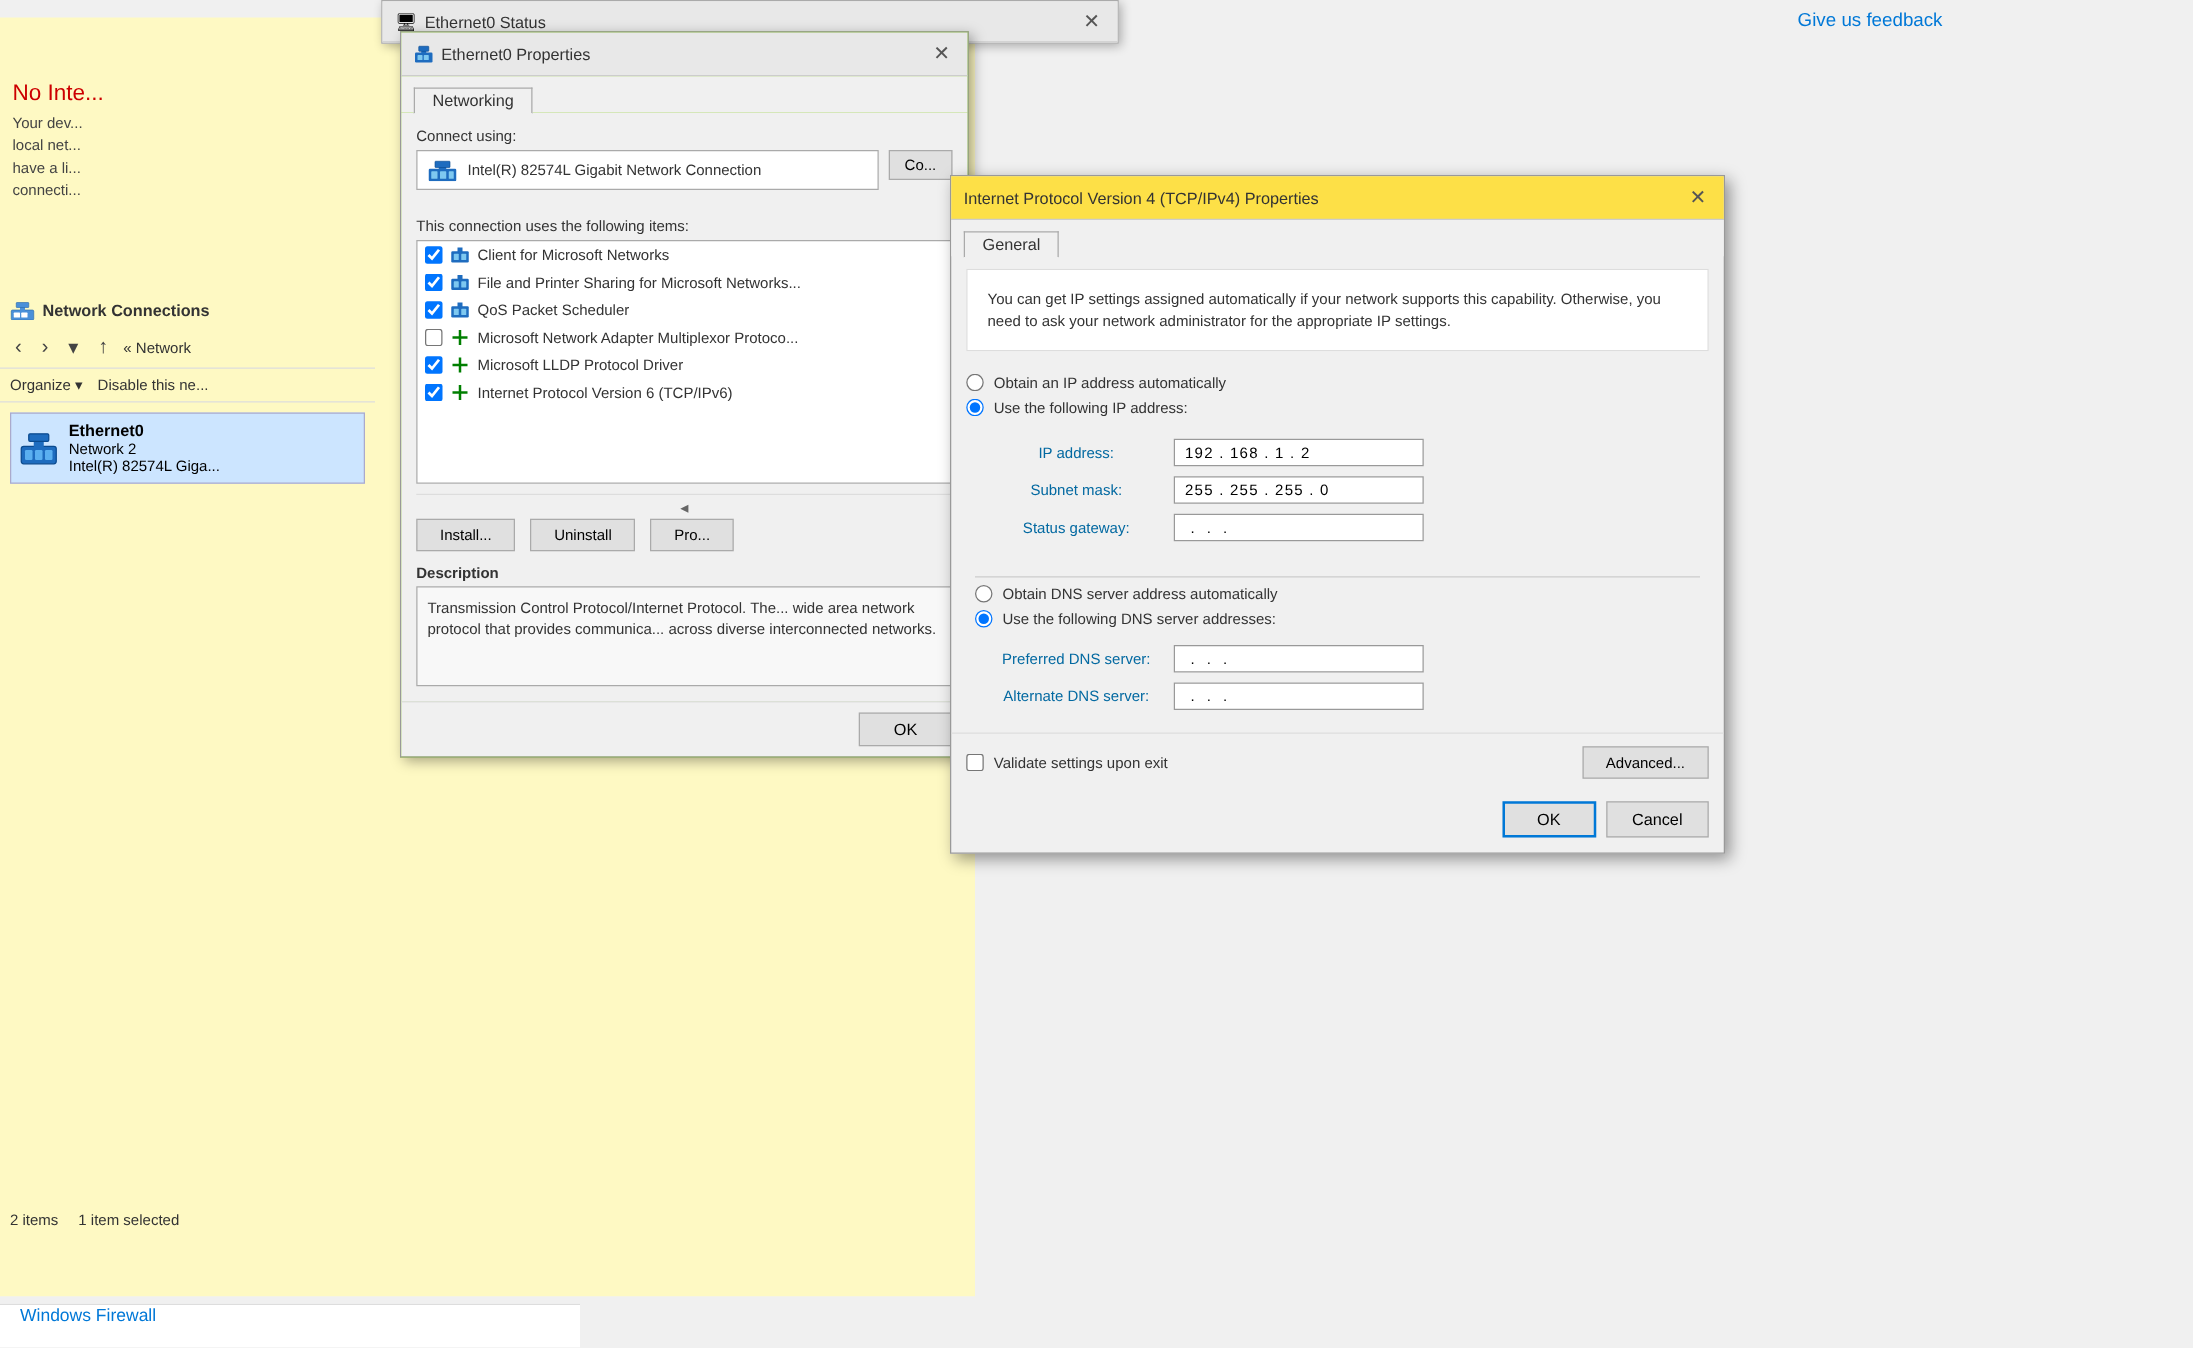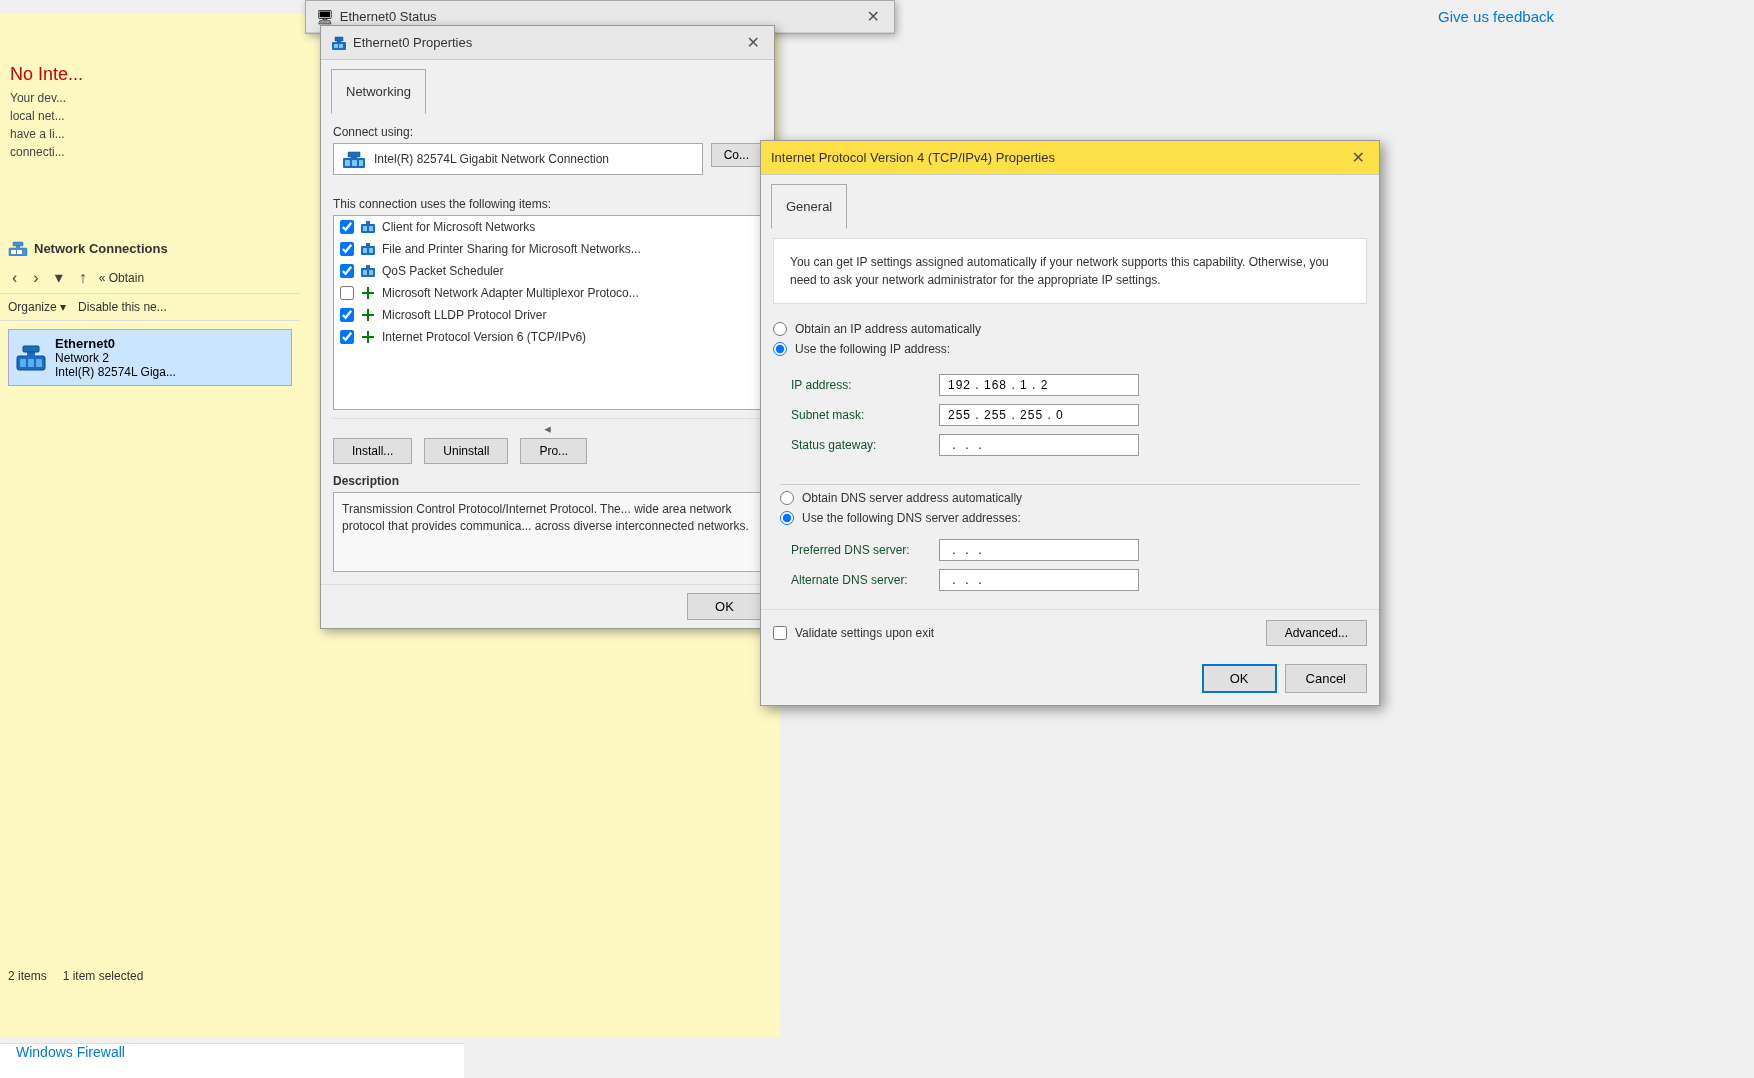--- a/index.html
+++ b/index.html
@@ -201,21 +201,21 @@
       align-items: center;
       gap: 6px;
     }
 
     .tab-bar {
       display: flex;
       padding: 8px 10px 0;
       background: #f0f0f0;
     }
     .tab {
-      padding: 14px 14px;
+      padding: 2px 14px;
       border: 1px solid #aaa;
       border-bottom: none;
       background: #e0e0e0;
       cursor: pointer;
       font-size: 13px;
       color: #333;
       margin-right: 18px;
     }
     .tab.active {
       background: #f0f0f0;
@@ -397,23 +397,24 @@
       padding: 4px 12px 10px 30px;
     }
     .ip-field-row {
       display: flex;
       align-items: center;
       margin-bottom: 8px;
       gap: 8px;
     }
     .ip-field-label {
       font-size: 12px;
-      color: #14532d;
+      color: #0369a1;
       width: 140px;
       flex-shrink: 0;
+      text-align: center;
     }
     .ip-input-box {
       border: 1px solid #999;
       background: #fff;
       padding: 3px 8px;
       font-size: 12px;
       width: 200px;
       font-family: inherit;
       letter-spacing: 1px;
     }
@@ -519,21 +520,21 @@
         <rect x="5" y="2" width="10" height="4" rx="0.5" fill="#4a90d9" stroke="#2a6aaa" stroke-width="0.5"></rect>
       </svg>
       <span>Network Connections</span>
     </div>
 
     <div class="nc-toolbar">
       <button class="nc-toolbar-btn">‹</button>
       <button class="nc-toolbar-btn">›</button>
       <button class="nc-toolbar-btn">▾</button>
       <button class="nc-toolbar-btn">↑</button>
-      <span class="nc-breadcrumb">« Obtain</span>
+      <span class="nc-breadcrumb">« Network</span>
     </div>
 
     <div class="nc-actions">
       <button class="nc-action-btn">Organize ▾</button>
       <button class="nc-action-btn">Disable this ne...</button>
     </div>
 
     <div class="nc-content">
       <div class="adapter-item">
 

